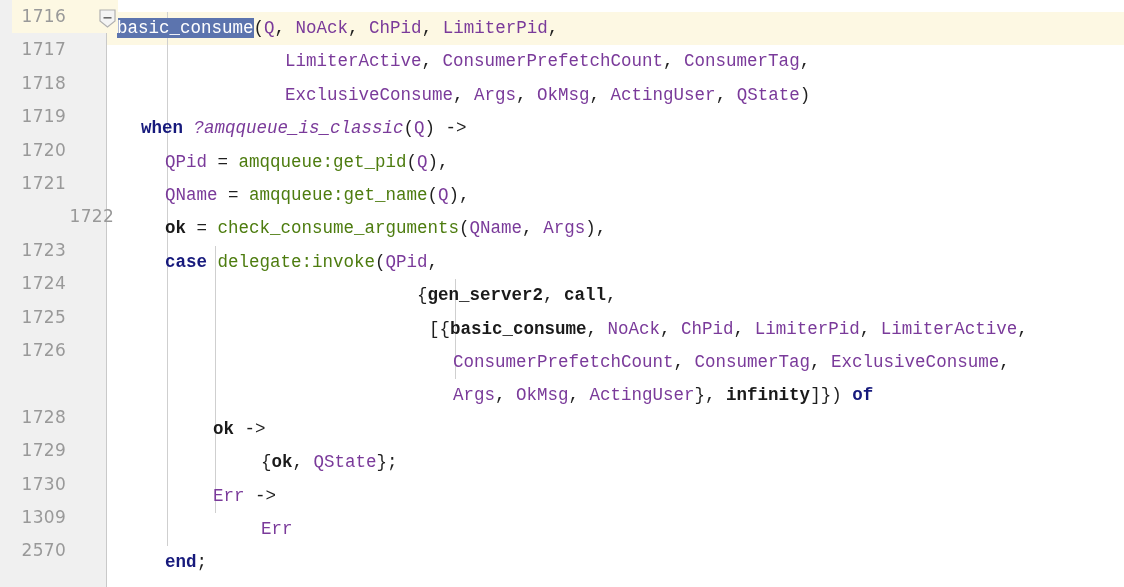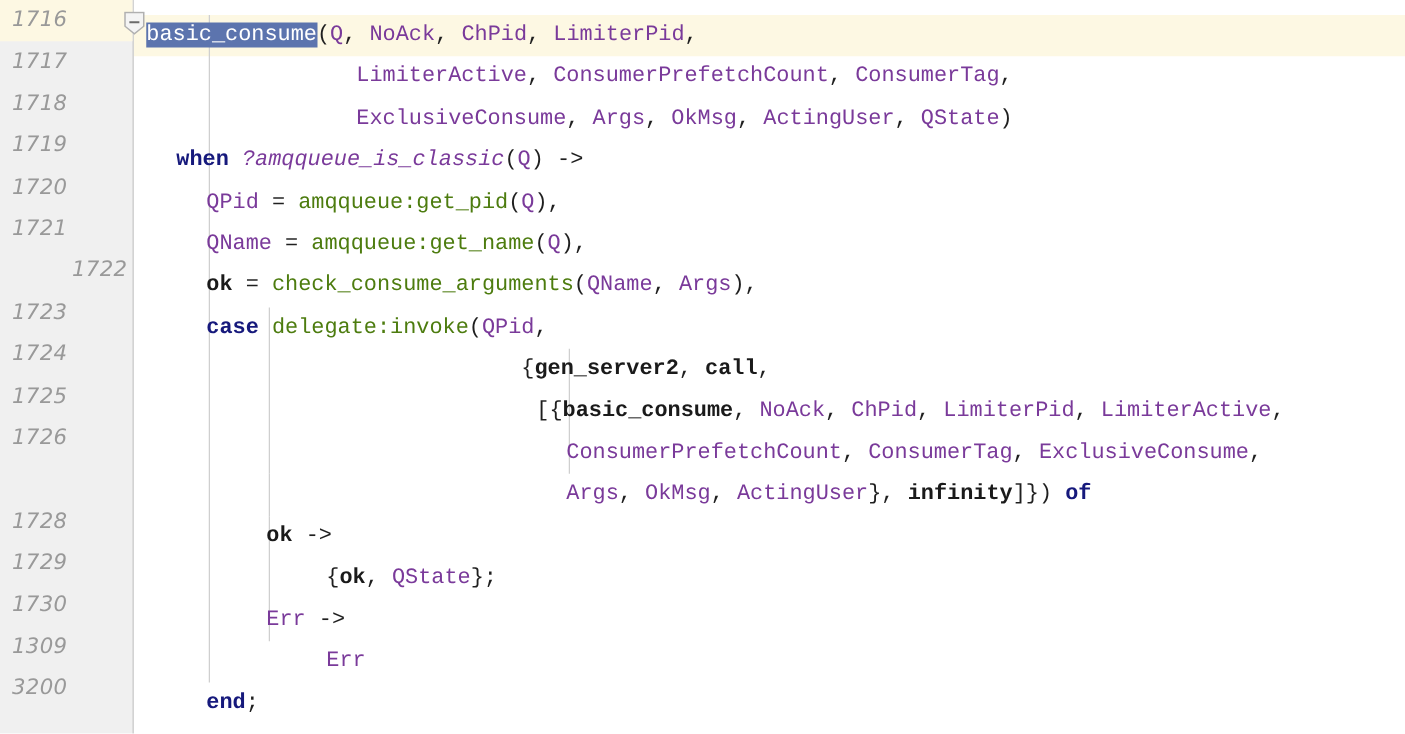--- a/index.html
+++ b/index.html
@@ -28,25 +28,24 @@
     left: 0; top: 0;
     width: 107px;
     height: 587px;
     background: #f0f0f0;
     border-right: 1px solid #c9c9c9;
     box-sizing: border-box;
     z-index: 3;
   }
   .gutter-line {
     position: absolute;
-    left: 0;
+    left: 12px;
     width: 106px;
     height: 33.4px;
     box-sizing: border-box;
-    font-style: italic;
   }
   .gutter-line.current {
     background: #fdf8e3;
   }
   .linenum {
     position: absolute;
     right: 52px;
     top: 0;
     line-height: 33.4px;
     font-family: "DejaVu Sans", "Liberation Sans", sans-serif;
@@ -199,21 +198,21 @@
       <div class="gutter-line" style="top: 434.2px;">
         <span class="linenum">1729</span>
       </div>
       <div class="gutter-line" style="top: 467.6px;">
         <span class="linenum">1730</span>
       </div>
       <div class="gutter-line" style="top: 501px;">
         <span class="linenum">1309</span>
       </div>
       <div class="gutter-line" style="top: 534.4px;">
-        <span class="linenum">3200</span>
+        <span class="linenum">2570</span>
       </div>
     </div>
 
   <div class="fold-marker">
     <svg width="17" height="19" viewBox="0 0 17 19">
       <path d="M1 1 H16 V12 L8.5 18 L1 12 Z" fill="#f4f4f4" stroke="#b0b0b0" stroke-width="1.2"></path>
       <rect x="4.5" y="8" width="8" height="1.6" fill="#6b6b6b"></rect>
     </svg>
   </div>
 

